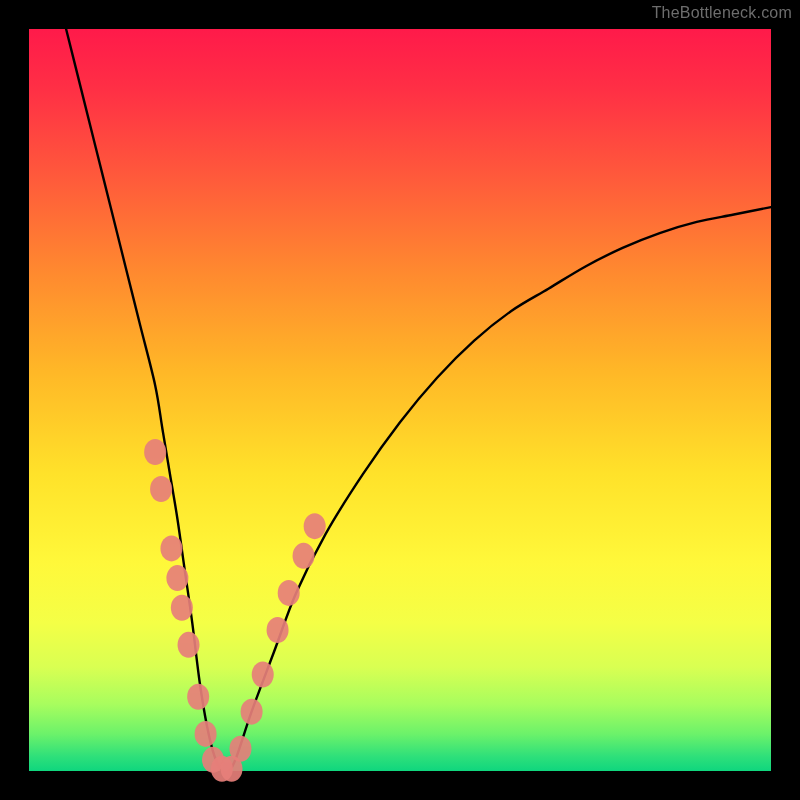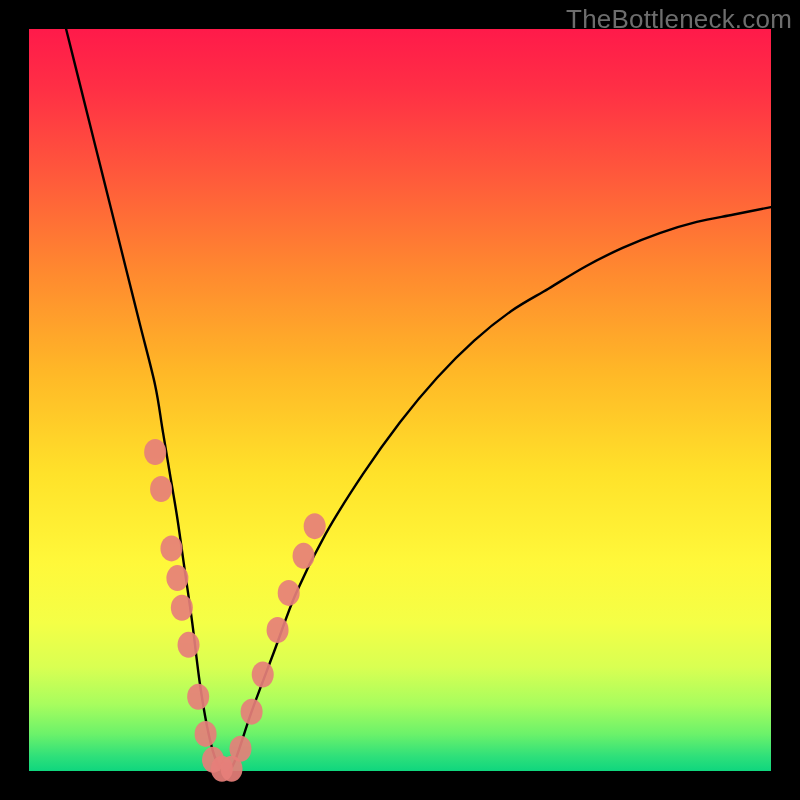--- a/index.html
+++ b/index.html
@@ -39,21 +39,21 @@
       #6cf26a 95%,
       #2fe07a 98%,
       #0fd67e 100%
     );
   }
   .watermark {
     position: absolute;
     top: 4px;
     right: 8px;
     color: #6d6d6d;
-    font-size: 26px;
+    font-size: 16px;
     font-weight: 500;
     letter-spacing: 0.2px;
     user-select: none;
   }
   svg.curve {
     position: absolute;
     left: 0;
     top: 0;
     width: 742px;
     height: 742px;

